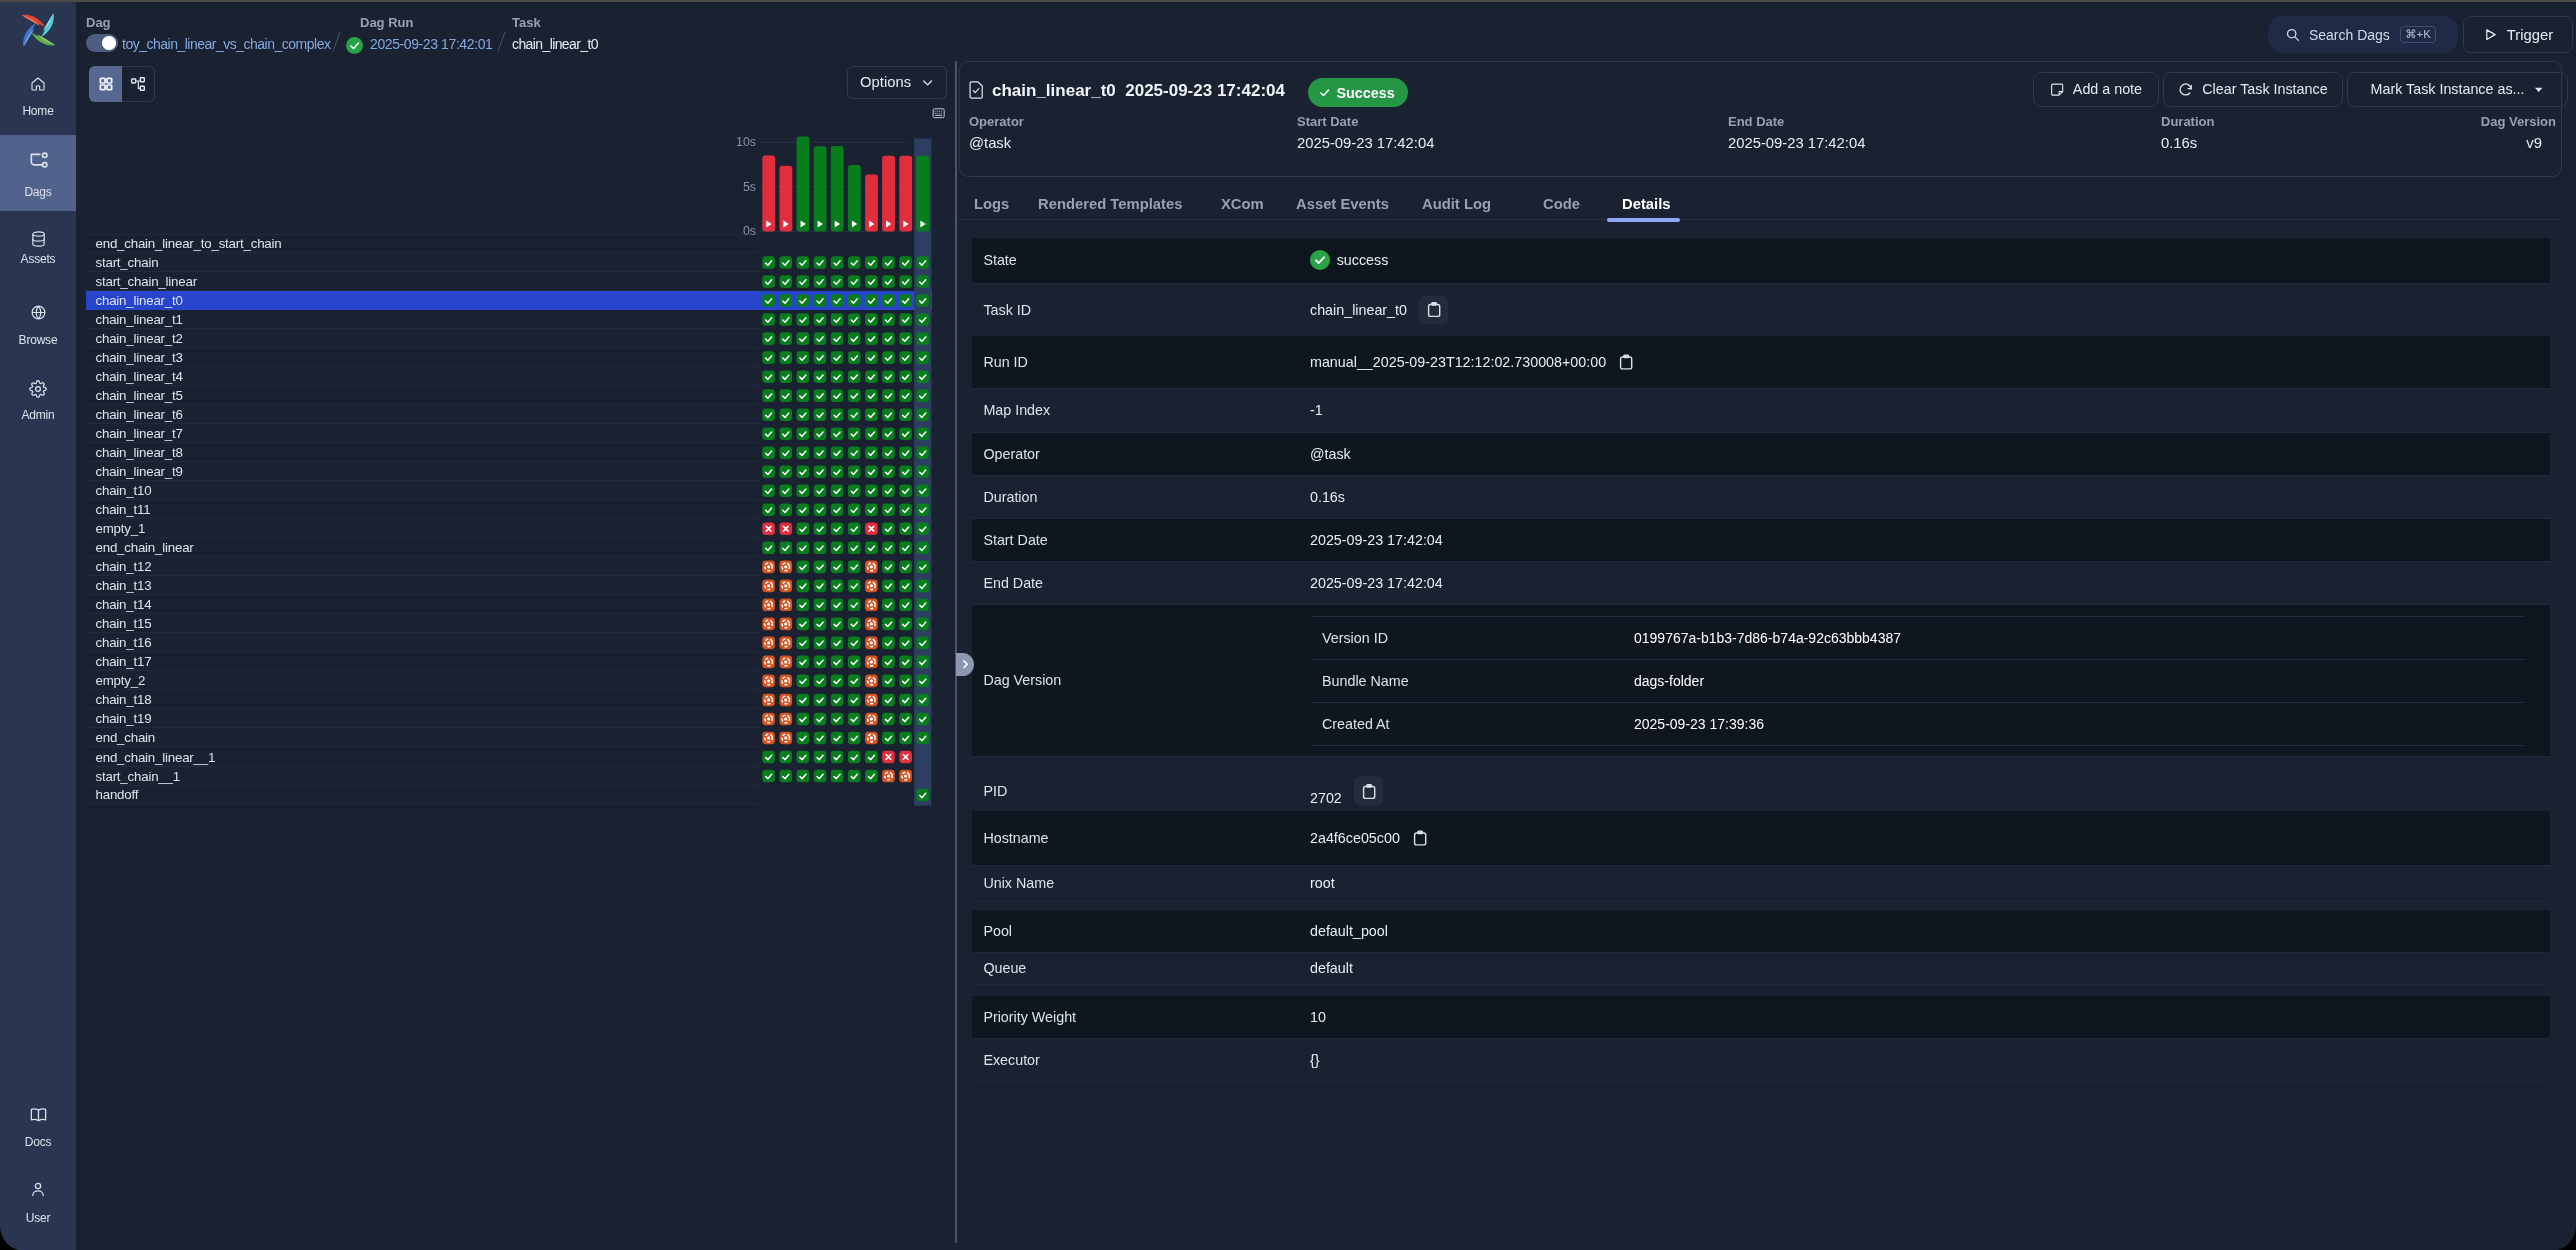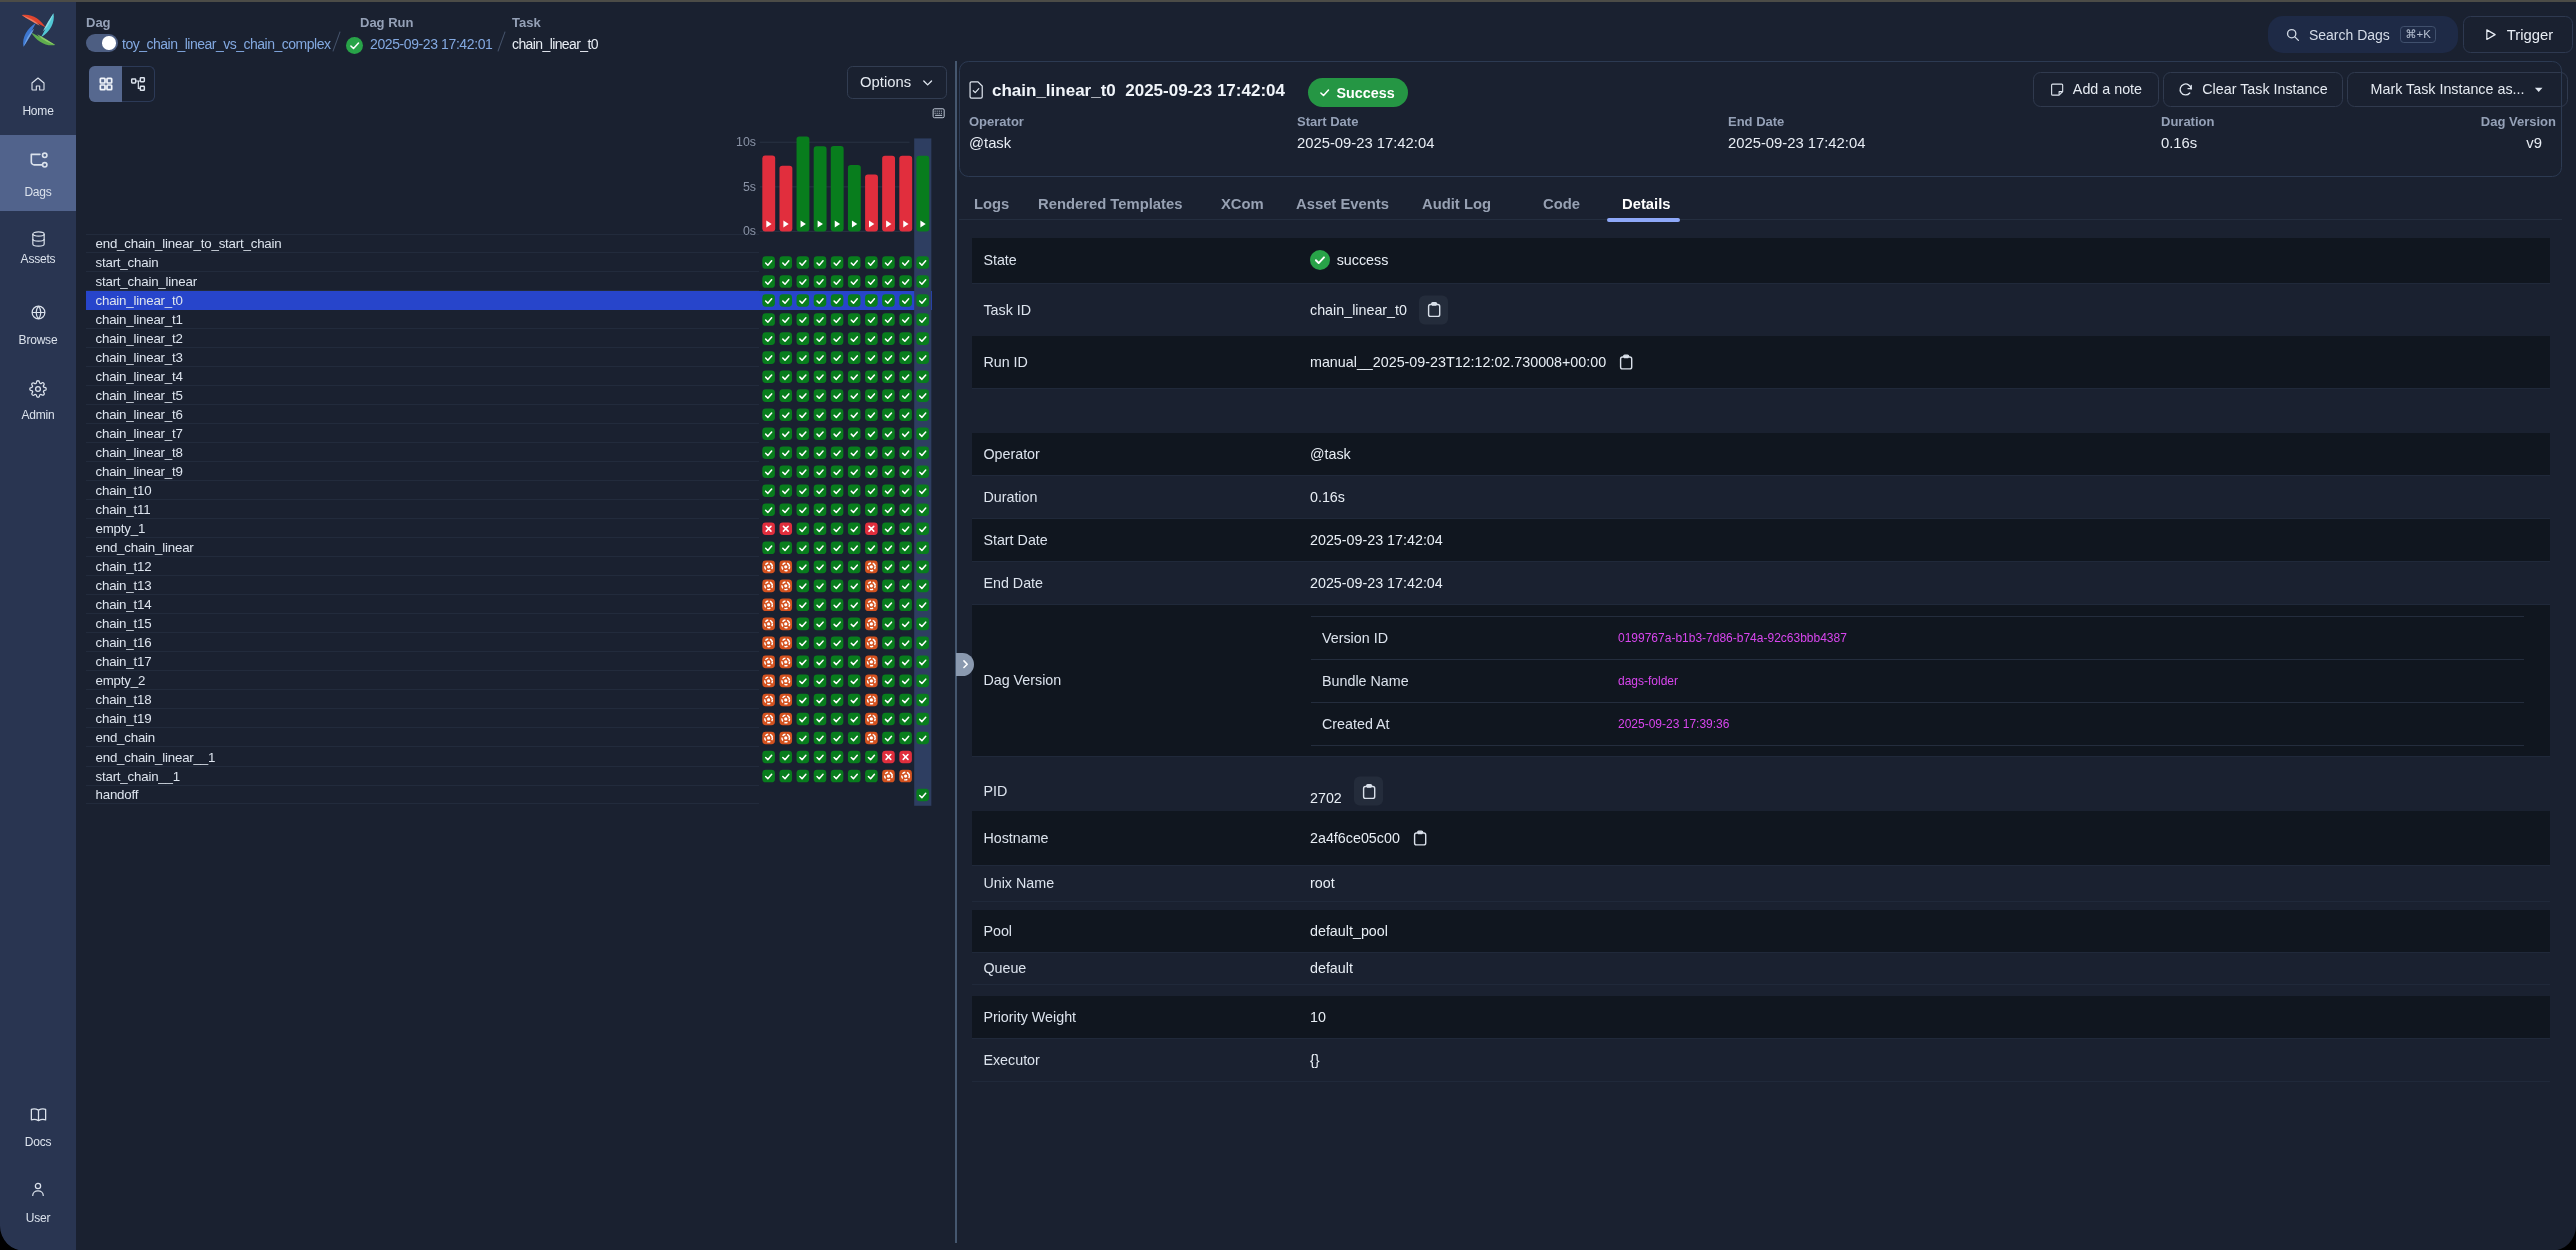--- a/index.html
+++ b/index.html
@@ -43,21 +43,21 @@
 
 .drow{position:absolute;left:972px;width:1578px;border-bottom:1px solid #20293a}
 .drow.dark{background:#10161f}
 .drow:first-of-type{border-top:1px solid #20293a}
 .dlab{position:absolute;left:11.4px;top:50%;transform:translateY(-50%);font-size:14.3px;color:#dce3ed}
 .dval{position:absolute;left:338px;top:50%;transform:translateY(-50%);font-size:14.3px;color:#e8eef5;white-space:nowrap}
 .copybtn{display:flex;align-items:center;justify-content:center;width:29px;height:29px;background:#242c3b;border-radius:5.7px}
 .copyplain{display:flex;align-items:center}
 .nrow{position:absolute;left:0;width:1213px;height:43px;border-bottom:1px solid #242d3d}
 .nlab{position:absolute;left:11px;top:50%;transform:translateY(-50%);font-size:14.3px;color:#dce3ed}
-.nval{position:absolute;left:307px;top:50%;transform:translateY(-50%);font-size:12px;color:#d946ef}
+.nval{position:absolute;left:323px;top:50%;transform:translateY(-50%);font-size:14px;color:#ffffff}
 </style></head>
 <body>
 <div style="position:absolute;left:0;top:0;width:2576px;height:1.9px;background:#4c4c47"></div>
 <div id="app">
 <div id="side">
       <div class="abs" style="left:21px;top:10.5px"><svg width="35" height="36" viewBox="0 0 100 100">
 <path d="M2 7 C30 2 55 18 71 43 C45 28 20 20 2 7 Z" fill="#e0452f"></path>
 <path d="M2 7 C28 16 44 26 54 38 C38 30 18 18 2 7 Z" fill="#ee7c60"></path>
 <path d="M93 2 C98 30 82 55 57 71 C72 45 80 20 93 2 Z" fill="#51c8d5"></path>
 <path d="M93 2 C84 28 74 44 62 54 C70 38 82 18 93 2 Z" fill="#8adde6"></path>
@@ -591,20 +591,24 @@
     <div class="drow dark" style="top:334px;height:53px">
       <span class="dlab">Run ID</span>
       <span class="dval" style="display:flex;align-items:center;gap:13.3px">manual__2025-09-23T12:12:02.730008+00:00<span class="copyplain">
           <svg width="14.3" height="16" viewBox="0 0 15 17" fill="none" stroke="#d9e0ea" stroke-width="1.5">
             <rect x="1.6" y="3.2" width="11.8" height="12.6" rx="2"></rect>
             <path d="M5 3.2v-1a1 1 0 0 1 1-1h3a1 1 0 0 1 1 1v1"></path>
             <rect x="5" y="1.2" width="5" height="3.4" rx="1" fill="#d9e0ea" stroke="none"></rect>
           </svg>
         </span></span>
     </div>
+    <div class="drow" style="top:387px;height:44px">
+      <span class="dlab">Map Index</span>
+      <span class="dval">-1</span>
+    </div>
     <div class="drow dark" style="top:431px;height:43px">
       <span class="dlab">Operator</span>
       <span class="dval">@task</span>
     </div>
     <div class="drow" style="top:474px;height:43px">
       <span class="dlab">Duration</span>
       <span class="dval">0.16s</span>
     </div>
     <div class="drow dark" style="top:517px;height:43px">
       <span class="dlab">Start Date</span>

